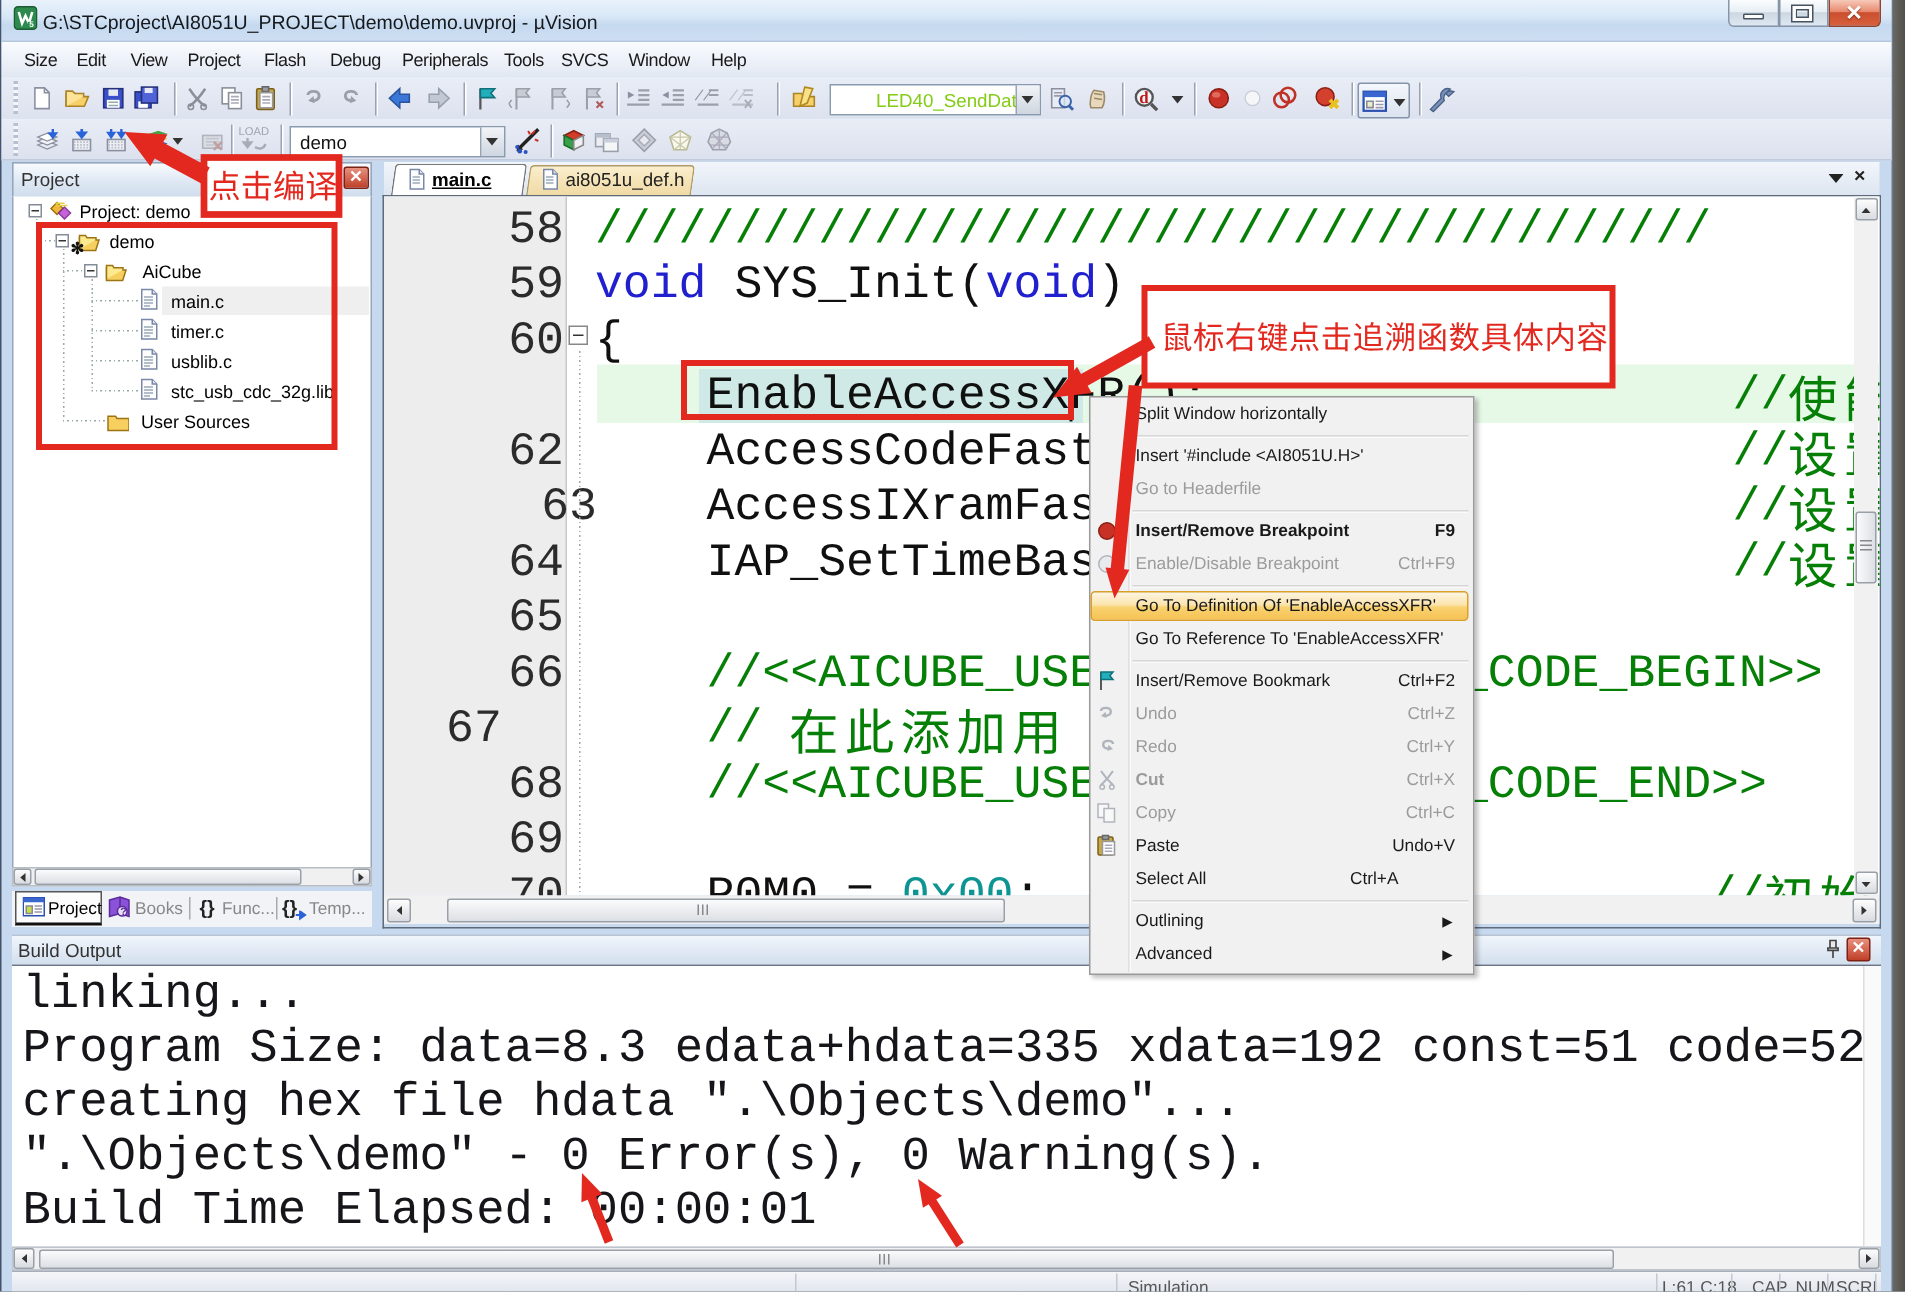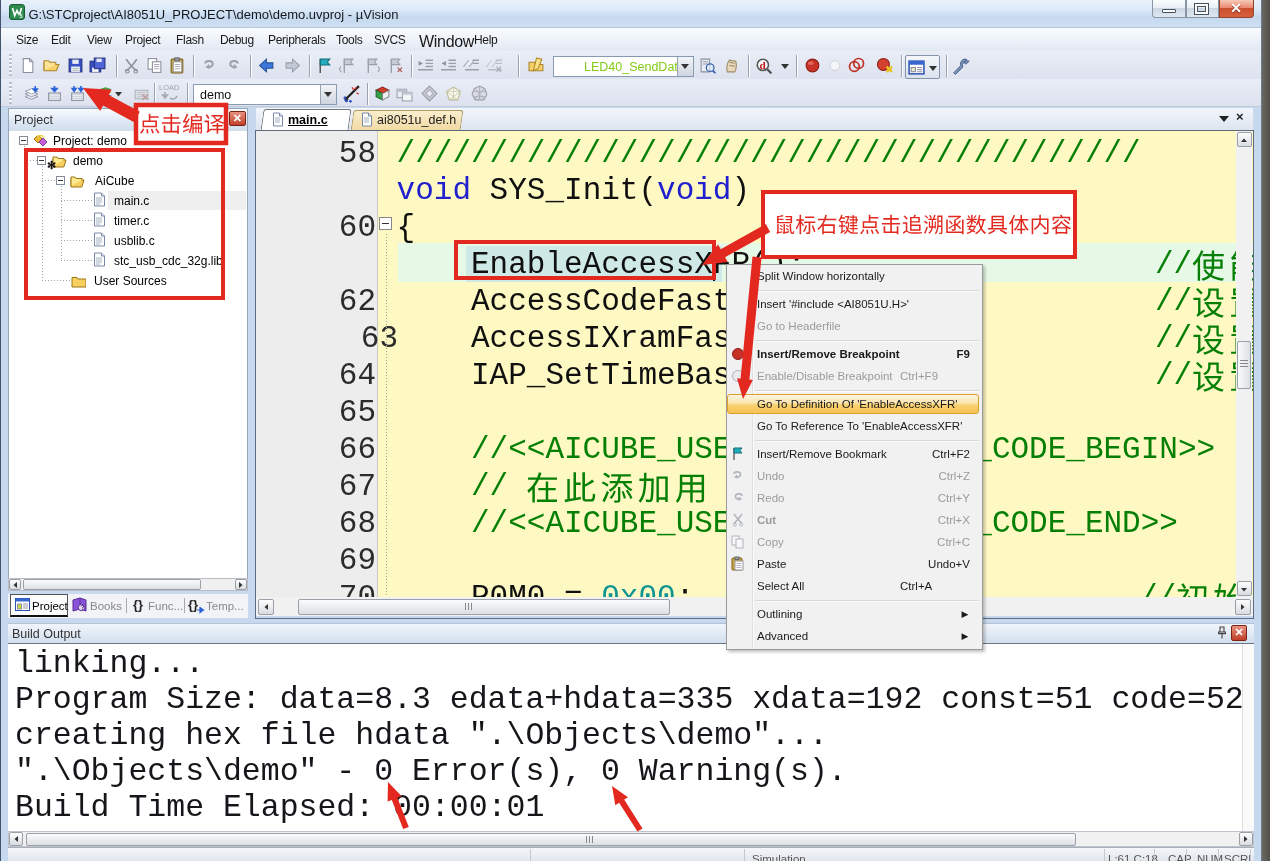--- a/index.html
+++ b/index.html
@@ -30,21 +30,21 @@
 <div style="position:absolute;left:1px;top:28px;width:1260px;height:23px;background:linear-gradient(180deg,#f9fbfe,#e9eef7 70%,#e2e8f3)"></div>
 <div style="position:absolute;left:16px;top:33px;font-size:12px;color:#1a1a1a;letter-spacing:-0.3px">Size</div>
 <div style="position:absolute;left:51px;top:33px;font-size:12px;color:#1a1a1a;letter-spacing:-0.3px">Edit</div>
 <div style="position:absolute;left:87px;top:33px;font-size:12px;color:#1a1a1a;letter-spacing:-0.3px">View</div>
 <div style="position:absolute;left:125px;top:33px;font-size:12px;color:#1a1a1a;letter-spacing:-0.3px">Project</div>
 <div style="position:absolute;left:176px;top:33px;font-size:12px;color:#1a1a1a;letter-spacing:-0.3px">Flash</div>
 <div style="position:absolute;left:220px;top:33px;font-size:12px;color:#1a1a1a;letter-spacing:-0.3px">Debug</div>
 <div style="position:absolute;left:268px;top:33px;font-size:12px;color:#1a1a1a;letter-spacing:-0.3px">Peripherals</div>
 <div style="position:absolute;left:336px;top:33px;font-size:12px;color:#1a1a1a;letter-spacing:-0.3px">Tools</div>
 <div style="position:absolute;left:374px;top:33px;font-size:12px;color:#1a1a1a;letter-spacing:-0.3px">SVCS</div>
-<div style="position:absolute;left:419px;top:33px;font-size:16px;color:#1a1a1a;letter-spacing:-0.3px">Window</div>
+<div style="position:absolute;left:419px;top:33px;font-size:12px;color:#1a1a1a;letter-spacing:-0.3px">Window</div>
 <div style="position:absolute;left:474px;top:33px;font-size:12px;color:#1a1a1a;letter-spacing:-0.3px">Help</div>
 <div style="position:absolute;left:1px;top:51px;width:1260px;height:28px;background:linear-gradient(180deg,#e9edf6,#dde2ef)"></div>
 <div style="position:absolute;left:1px;top:79px;width:1260px;height:28px;background:linear-gradient(180deg,#e9edf6,#dce1ee)"></div>
 <div style="position:absolute;left:1px;top:106px;width:1260px;height:1px;background:#c2cadb"></div>
 <div style="position:absolute;left:9px;top:54px;width:3px;height:22px;background:repeating-linear-gradient(180deg,#b8bfd0 0 2px,#f4f6fa 2px 4px)"></div>
 <div style="position:absolute;left:9px;top:82px;width:3px;height:22px;background:repeating-linear-gradient(180deg,#b8bfd0 0 2px,#f4f6fa 2px 4px)"></div>
 <svg style="position:absolute;left:19px;top:57px;" width="17" height="17" viewBox="0 0 16 16">
     <path d="M4 1.5h6l3 3V14.5H4z" fill="#fff" stroke="#8b90a0"></path>
     <path d="M10 1.5v3h3" fill="none" stroke="#8b90a0"></path>
   </svg>
@@ -393,30 +393,31 @@
   </svg>
 <div style="position:absolute;left:377px;top:112.5px;font-size:12.5px;color:#222">ai8051u_def.h</div>
 <svg style="position:absolute;left:1219px;top:116px;" width="10" height="7" viewBox="0 0 10 7">
     <path d="M0 0h10L5 6z" fill="#222"></path>
   </svg>
 <div style="position:absolute;left:1236px;top:109px;font-size:13px;color:#222;font-weight:bold">×</div>
 <div style="position:absolute;left:255px;top:130px;width:999px;height:1px;background:#5f6b7a"></div>
 <div style="position:absolute;left:255px;top:130px;width:1px;height:489px;background:#5f6b7a"></div>
 <div style="position:absolute;left:1253px;top:130px;width:1px;height:489px;background:#5f6b7a"></div>
 <div style="position:absolute;left:255px;top:618px;width:999px;height:1px;background:#5f6b7a"></div>
-<div style="position:absolute;left:256px;top:131px;width:997px;height:466px;overflow:hidden;background:#fef9c3">
+<div style="position:absolute;left:256px;top:131px;width:997px;height:466px;overflow:hidden;background:#ffffff">
 <div style="position:absolute;left:0;top:0;width:122px;height:466px;background:#ededed;border-right:1px solid #c8c8c8"></div>
 <div class="mono" style="position:absolute;left:0px;top:4.3px;width:120px;height:37px;line-height:37px;font-size:31px;text-align:right;color:#2b2b2b">58</div>
+<div class="mono" style="position:absolute;left:0px;top:41.3px;width:120px;height:37px;line-height:37px;font-size:31px;text-align:right;color:#2b2b2b">59</div>
 <div class="mono" style="position:absolute;left:0px;top:78.3px;width:120px;height:37px;line-height:37px;font-size:31px;text-align:right;color:#2b2b2b">60</div>
 <div class="mono" style="position:absolute;left:0px;top:152.3px;width:120px;height:37px;line-height:37px;font-size:31px;text-align:right;color:#2b2b2b">62</div>
 <div class="mono" style="position:absolute;left:0px;top:189.3px;width:142px;height:37px;line-height:37px;font-size:31px;text-align:right;color:#2b2b2b">63</div>
 <div class="mono" style="position:absolute;left:0px;top:226.3px;width:120px;height:37px;line-height:37px;font-size:31px;text-align:right;color:#2b2b2b">64</div>
 <div class="mono" style="position:absolute;left:0px;top:263.3px;width:120px;height:37px;line-height:37px;font-size:31px;text-align:right;color:#2b2b2b">65</div>
 <div class="mono" style="position:absolute;left:0px;top:300.3px;width:120px;height:37px;line-height:37px;font-size:31px;text-align:right;color:#2b2b2b">66</div>
-<div class="mono" style="position:absolute;left:0px;top:337.3px;width:120px;height:37px;line-height:37px;font-size:31px;text-align:right;color:#2b2b2b">67</div>
+<div class="mono" style="position:absolute;left:0px;top:337.3px;width:120px;height:37px;line-height:37px;font-size:31px;text-align:center;color:#2b2b2b">67</div>
 <div class="mono" style="position:absolute;left:0px;top:374.3px;width:120px;height:37px;line-height:37px;font-size:31px;text-align:right;color:#2b2b2b">68</div>
 <div class="mono" style="position:absolute;left:0px;top:411.3px;width:120px;height:37px;line-height:37px;font-size:31px;text-align:right;color:#2b2b2b">69</div>
 <div class="mono" style="position:absolute;left:0px;top:448.3px;width:120px;height:37px;line-height:37px;font-size:31px;text-align:right;color:#2b2b2b">70</div>
 <div style="position:absolute;left:123px;top:86.3px;width:13px;height:13px;background:#fff;border:1px solid #888"></div>
     <div style="position:absolute;left:126px;top:92.3px;width:7px;height:1px;background:#333"></div>
 <div style="position:absolute;left:129.5px;top:103.3px;width:1px;height:363px;background:repeating-linear-gradient(180deg,#9aa 0 1px,transparent 1px 3px)"></div>
 <div style="position:absolute;left:142px;top:112.3px;width:855px;height:39px;background:#e6f8e6"></div>
 <div style="position:absolute;left:210.376px;top:114.8px;width:255.846px;height:36.5px;background:#cfeae6"></div>
 <div style="position:absolute;left:456.919px;top:117.3px;width:2px;height:33px;background:#111"></div>
 <div class="mono" style="position:absolute;left:140.6px;top:4.3px;height:37px;line-height:37px;font-size:31px"><span style="color:#067f06">////////////////////////////////////////</span></div>
@@ -542,21 +543,21 @@
 <div style="position:absolute;left:754.5px;top:289.5px;width:224px;height:1px;background:#d7d7d7;box-shadow:0 1px 0 #fbfbfb;z-index:42"></div>
 <div style="position:absolute;left:757px;top:293px;width:217px;height:22px;line-height:22px;font-size:11.5px;color:#1a1a1a;font-weight:normal;z-index:43;white-space:nowrap">Insert '#include &lt;AI8051U.H&gt;'</div>
 <div style="position:absolute;left:757px;top:315px;width:217px;height:22px;line-height:22px;font-size:11.5px;color:#9b9b9b;font-weight:normal;z-index:43;white-space:nowrap">Go to Headerfile</div>
 <div style="position:absolute;left:754.5px;top:339.5px;width:224px;height:1px;background:#d7d7d7;box-shadow:0 1px 0 #fbfbfb;z-index:42"></div>
 <div style="position:absolute;left:757px;top:343px;width:217px;height:22px;line-height:22px;font-size:11.5px;color:#1a1a1a;font-weight:bold;z-index:43;white-space:nowrap">Insert/Remove Breakpoint</div>
 <div style="position:absolute;left:900px;top:343px;width:70px;height:22px;line-height:22px;font-size:11.5px;color:#1a1a1a;font-weight:bold;z-index:43;text-align:right">F9</div>
 <svg style="position:absolute;left:729.5px;top:346px;z-index:43;" width="16" height="16" viewBox="0 0 16 16">
     <circle cx="8" cy="8" r="5.5" fill="#c83226" stroke="#8c1e14"></circle>
   </svg>
 <div style="position:absolute;left:757px;top:365px;width:217px;height:22px;line-height:22px;font-size:11.5px;color:#9b9b9b;font-weight:normal;z-index:43;white-space:nowrap">Enable/Disable Breakpoint</div>
-<div style="position:absolute;left:900px;top:365px;width:70px;height:22px;line-height:22px;font-size:11.5px;color:#9b9b9b;font-weight:normal;z-index:43;text-align:left">Ctrl+F9</div>
+<div style="position:absolute;left:900px;top:365px;width:70px;height:22px;line-height:22px;font-size:11.5px;color:#9b9b9b;font-weight:normal;z-index:43;text-align:right">Ctrl+F9</div>
 <svg style="position:absolute;left:729.5px;top:368px;z-index:43;" width="16" height="16" viewBox="0 0 16 16">
     <circle cx="8" cy="8" r="5.5" fill="#e8eaee" stroke="#b0b4bc"></circle>
   </svg>
 <div style="position:absolute;left:754.5px;top:389.5px;width:224px;height:1px;background:#d7d7d7;box-shadow:0 1px 0 #fbfbfb;z-index:42"></div>
 <div style="position:absolute;left:727px;top:394px;width:252px;height:20px;z-index:42;border-radius:3px;background:linear-gradient(180deg,#fdf5e2 0%,#fbe4ae 45%,#f9d270 55%,#f6c254 100%);border:1px solid #d9a02a"></div>
 <div style="position:absolute;left:757px;top:393px;width:217px;height:22px;line-height:22px;font-size:11.5px;color:#1a1a1a;font-weight:normal;z-index:43;white-space:nowrap">Go To Definition Of 'EnableAccessXFR'</div>
 <div style="position:absolute;left:757px;top:415px;width:217px;height:22px;line-height:22px;font-size:11.5px;color:#1a1a1a;font-weight:normal;z-index:43;white-space:nowrap">Go To Reference To 'EnableAccessXFR'</div>
 <div style="position:absolute;left:754.5px;top:439.5px;width:224px;height:1px;background:#d7d7d7;box-shadow:0 1px 0 #fbfbfb;z-index:42"></div>
 <div style="position:absolute;left:757px;top:443px;width:217px;height:22px;line-height:22px;font-size:11.5px;color:#1a1a1a;font-weight:normal;z-index:43;white-space:nowrap">Insert/Remove Bookmark</div>
 <div style="position:absolute;left:900px;top:443px;width:70px;height:22px;line-height:22px;font-size:11.5px;color:#1a1a1a;font-weight:normal;z-index:43;text-align:right">Ctrl+F2</div>

